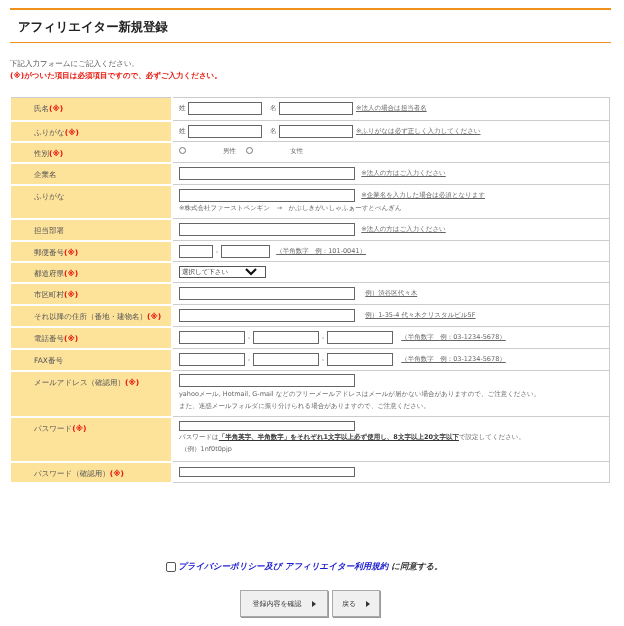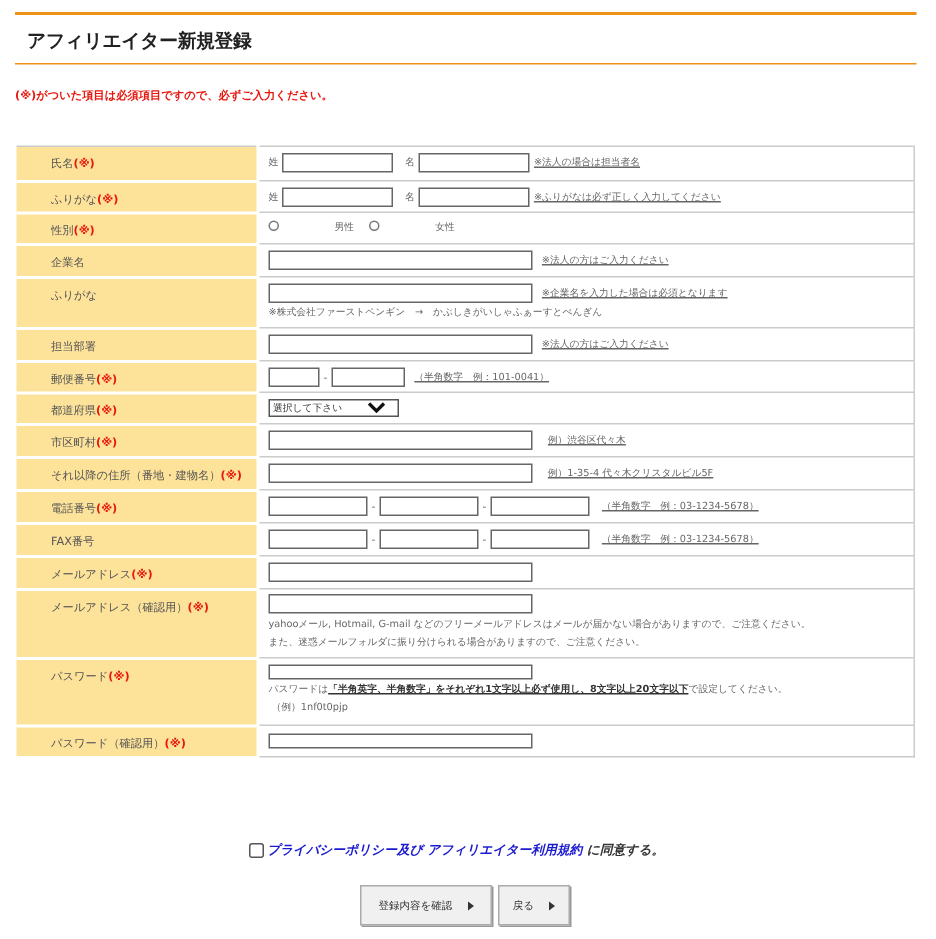--- a/index.html
+++ b/index.html
@@ -38,20 +38,21 @@
   .btn .tri { width: 0; height: 0; border-top: 3px solid transparent; border-bottom: 3px solid transparent; border-left: 4px solid #333; margin-left: 10px; }
 </style>
 </head>
 <body>
 
 <div class="title-bar">
   <h1>アフィリエイター新規登録</h1>
 </div>
 
 <div class="intro">
+  <div class="note">下記入力フォームにご記入ください。</div>
   <div class="req">(※)がついた項目は必須項目ですので、必ずご入力ください。</div>
 </div>
 
 <table class="form">
 
   <tbody>
       <tr style="height:23px">
     <td class="lbl"><span>氏名</span><span class="req-mark">(※)</span></td>
     <td class="val">
       <span class="sm">姓</span>
@@ -157,26 +158,20 @@
   </tr>
 
   <tr style="height:22px">
     <td class="lbl">FAX番号</td>
     <td class="val">
       <span class="inp w-tel"></span><span class="dash">-</span><span class="inp w-tel"></span><span class="dash">-</span><span class="inp w-tel"></span>
       <span class="hint" style="margin-left:6px">（半角数字　例：03-1234-5678）</span>
     </td>
   </tr>
 
-  <tr style="height:22px">
-    <td class="lbl"><span>メールアドレス</span><span class="req-mark">(※)</span></td>
-    <td class="val">
-      <span class="inp w-long"></span>
-    </td>
-  </tr>
 
   <tr style="height:46px">
     <td class="lbl"><span>メールアドレス（確認用）</span><span class="req-mark">(※)</span></td>
     <td class="val" style="padding-top:3px">
       <span class="inp w-long"></span>
       <div class="sub" style="margin-top:2px">yahooメール, Hotmail, G-mail などのフリーメールアドレスはメールが届かない場合がありますので、ご注意ください。</div>
       <div class="sub">また、迷惑メールフォルダに振り分けられる場合がありますので、ご注意ください。</div>
     </td>
   </tr>
 

